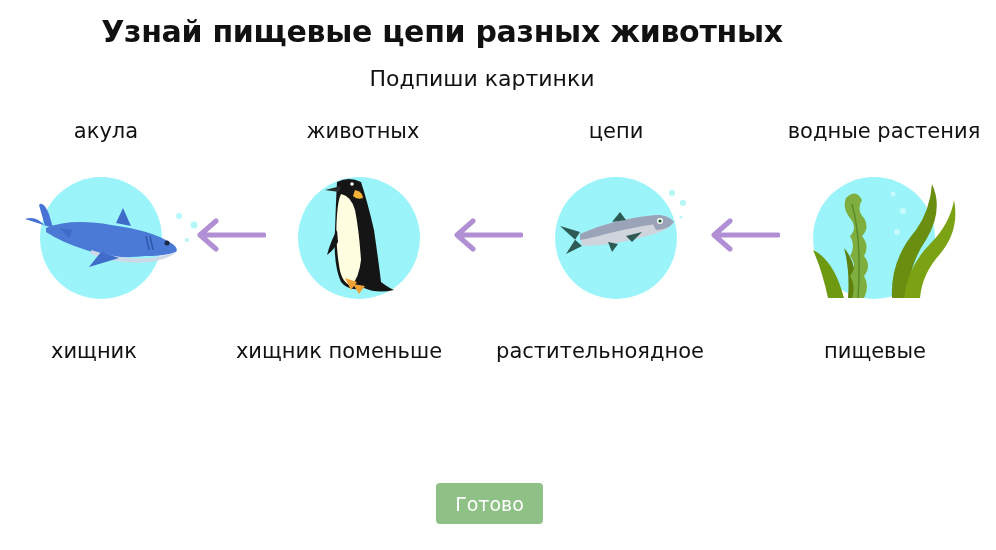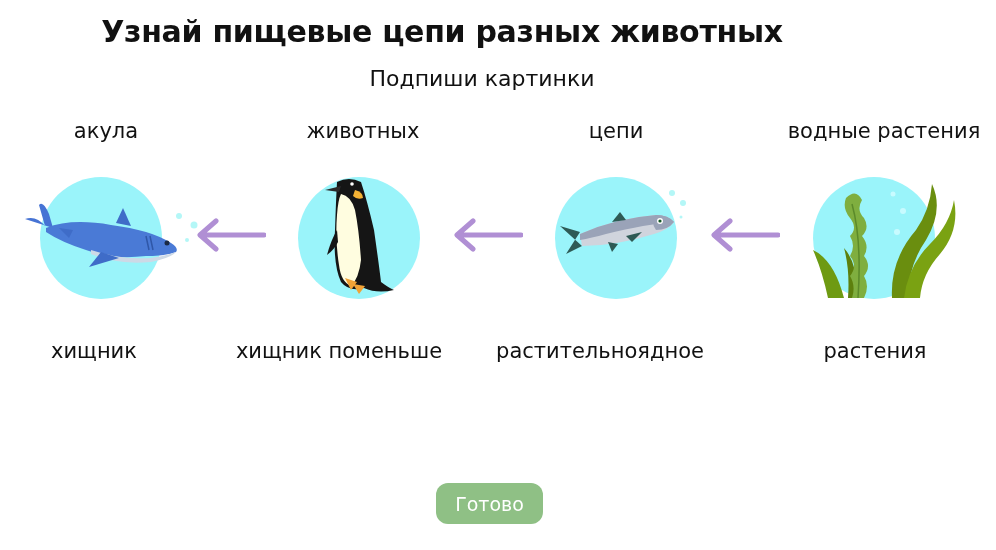--- a/index.html
+++ b/index.html
@@ -9,21 +9,21 @@
            font-size:30px; font-weight:bold; letter-spacing:-0.3px; }
   .subtitle { position:absolute; left:0; width:964px; top:66px; text-align:center;
               font-size:22px; }
   .top-label, .bottom-label { position:absolute; font-size:21px; text-align:center; width:240px; white-space:nowrap; }
   .top-label { top:119px; }
   .bottom-label { top:339px; }
   .card { position:absolute; top:170px; width:140px; height:140px; }
   .circle { position:absolute; left:9px; top:7px; width:122px; height:122px; border-radius:50%; background:#9af4fa; }
   .card svg { position:absolute; left:0; top:0; overflow:visible; }
   .arrow { position:absolute; top:215px; width:72px; height:40px; }
-  .btn { position:absolute; left:436px; top:483px; width:107px; height:41px; border-radius:12px;
+  .btn { position:absolute; left:436px; top:483px; width:107px; height:41px; border-radius:4px;
          background:#8fc085; color:#fff; font-size:19px; border:none; display:flex;
          align-items:center; justify-content:center; cursor:pointer;
          font-family:"DejaVu Sans","Liberation Sans",sans-serif; }
 </style>
 </head>
 <body>
 
 <div class="title">Узнай пищевые цепи разных животных</div>
 <div class="subtitle">Подпиши картинки</div>
 
@@ -109,15 +109,15 @@
     <path d="M42 28 Q52 18 58 30 Q52 40 60 48 Q66 58 58 66 Q66 76 60 86 Q68 96 60 106 Q66 116 60 128 L48 128 Q52 116 46 106 Q54 96 46 86 Q52 76 46 66 Q54 58 46 48 Q38 38 42 28 Z" fill="#7fae3f"></path>
     <path d="M48 34 Q58 70 54 128" stroke="#5b8a2a" stroke-width="1.5" fill="none"></path>
     <path d="M88 128 Q86 90 112 60 Q126 40 128 14 Q140 40 122 70 Q104 96 104 128 Z" fill="#6a8e0f"></path>
     <path d="M100 128 Q104 96 126 74 Q146 54 150 30 Q156 60 136 84 Q118 104 116 128 Z" fill="#7aa212"></path>
   </svg>
 </div>
 
 <div class="bottom-label" style="left:-26px">хищник</div>
 <div class="bottom-label" style="left:219px">хищник поменьше</div>
 <div class="bottom-label" style="left:480px">растительноядное</div>
-<div class="bottom-label" style="left:755px">растения</div>
+<div class="bottom-label" style="left:755px">пищевые</div>
 
 <button class="btn">Готово</button>
 
 </body></html>

